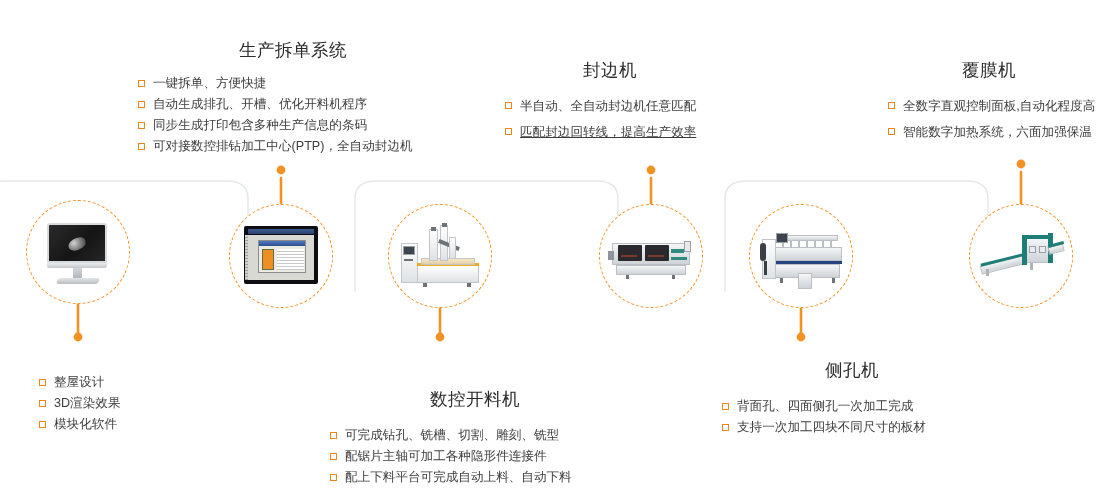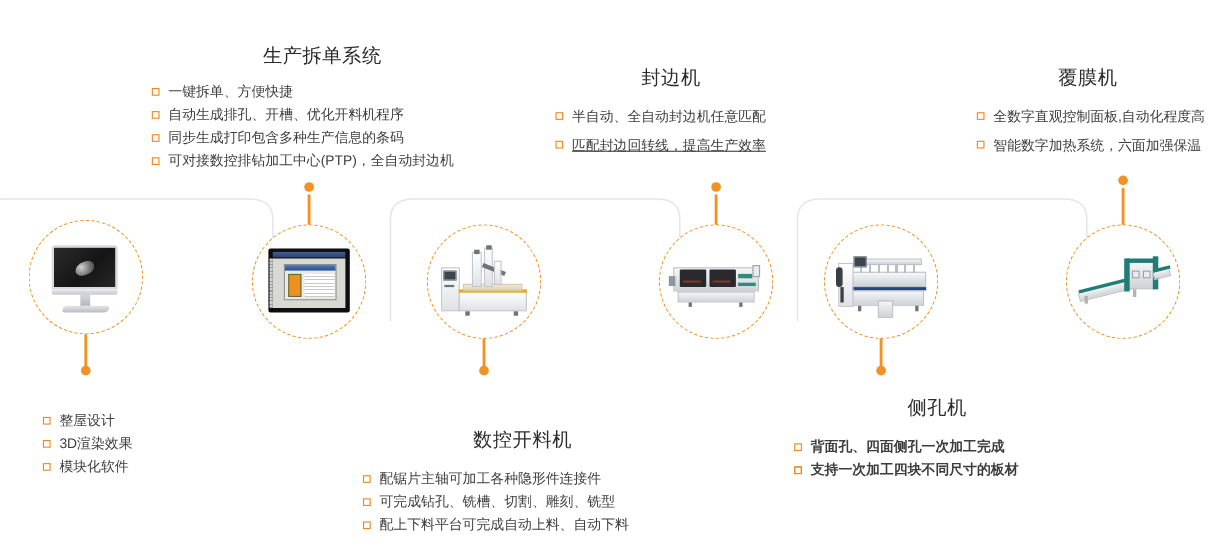--- a/index.html
+++ b/index.html
@@ -345,36 +345,36 @@
         <span>模块化软件</span>
       </li>
     </ul>
   </div>
 
   <div class="block" style="left:330px; top:358px; width:290px;margin-top:29px;">
     <div class="blk-title t-center">数控开料机</div>
     <ul class="blk-list" style="margin-top:14px;">
       <li>
         <span class="bullet"></span>
+        <span>可完成钻孔、铣槽、切割、雕刻、铣型</span>
+      </li>
+      <li>
+        <span class="bullet"></span>
         <span>配锯片主轴可加工各种隐形件连接件</span>
-      </li>
-      <li>
-        <span class="bullet"></span>
-        <span>可完成钻孔、铣槽、切割、雕刻、铣型</span>
       </li>
       <li>
         <span class="bullet"></span>
         <span>配上下料平台可完成自动上料、自动下料</span>
       </li>
     </ul>
   </div>
 
   <div class="block" style="left:722px; top:358px; width:280px;">
     <div class="blk-title t-center" style="padding-right:20px;">侧孔机</div>
-    <ul class="blk-list" style="margin-top:14px;font-weight:bold;">
+    <ul class="blk-list" style="margin-top:14px;">
       <li>
         <span class="bullet"></span>
         <span>背面孔、四面侧孔一次加工完成</span>
       </li>
       <li>
         <span class="bullet"></span>
       </li>
       <li>
         <span class="bullet"></span>
         <span>支持一次加工四块不同尺寸的板材</span>

